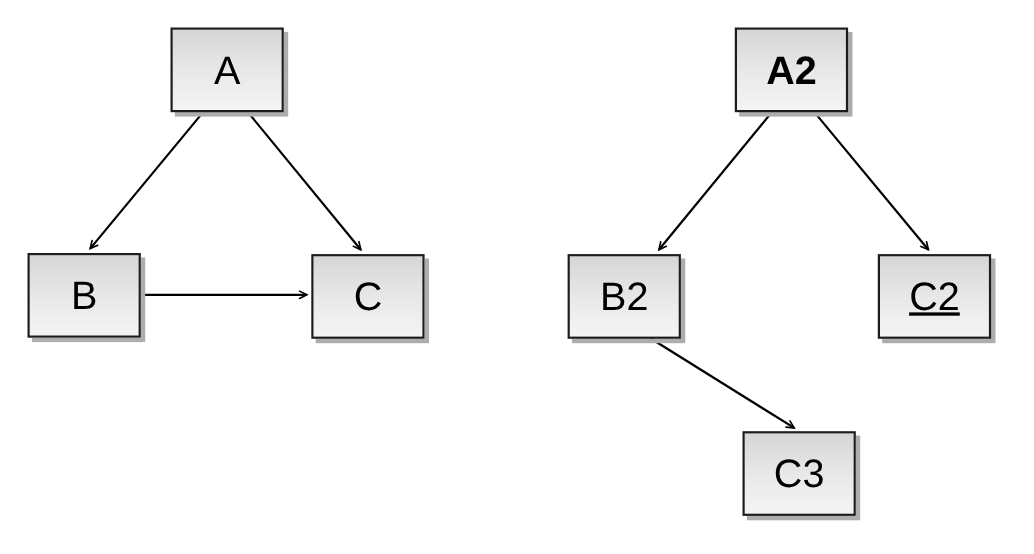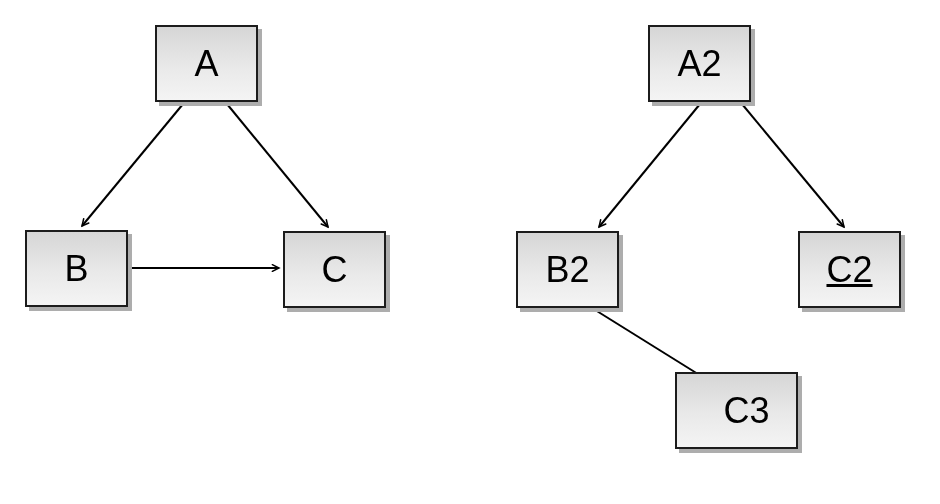--- a/index.html
+++ b/index.html
@@ -39,24 +39,24 @@
   .node-label {
     font-size: 36px;
     color: #000000;
     line-height: 1;
     user-select: none;
   }
   
   #node-A  { left: 155px; top:  25px; }
   #node-B  { left:  25px; top: 230px; }
   #node-C  { left: 283px; top: 231px; }
-  #node-A2 { left: 648px; top:  25px; }
+  #node-A2 { left: 668px; top:  25px; font-weight: bold; }
   #node-B2 { left: 516px; top: 231px; }
   #node-C2 { left: 798px; top: 231px; text-decoration: underline; }
-  #node-C3 { left: 675px; top: 372px; padding-left: 20px; }
+  #node-C3 { left: 675px; top: 392px; }
   .edge-line {
     stroke: #000000;
     stroke-width: 2;
   }
 </style>
 </head>
 <body>
 
 <div class="canvas">
 

